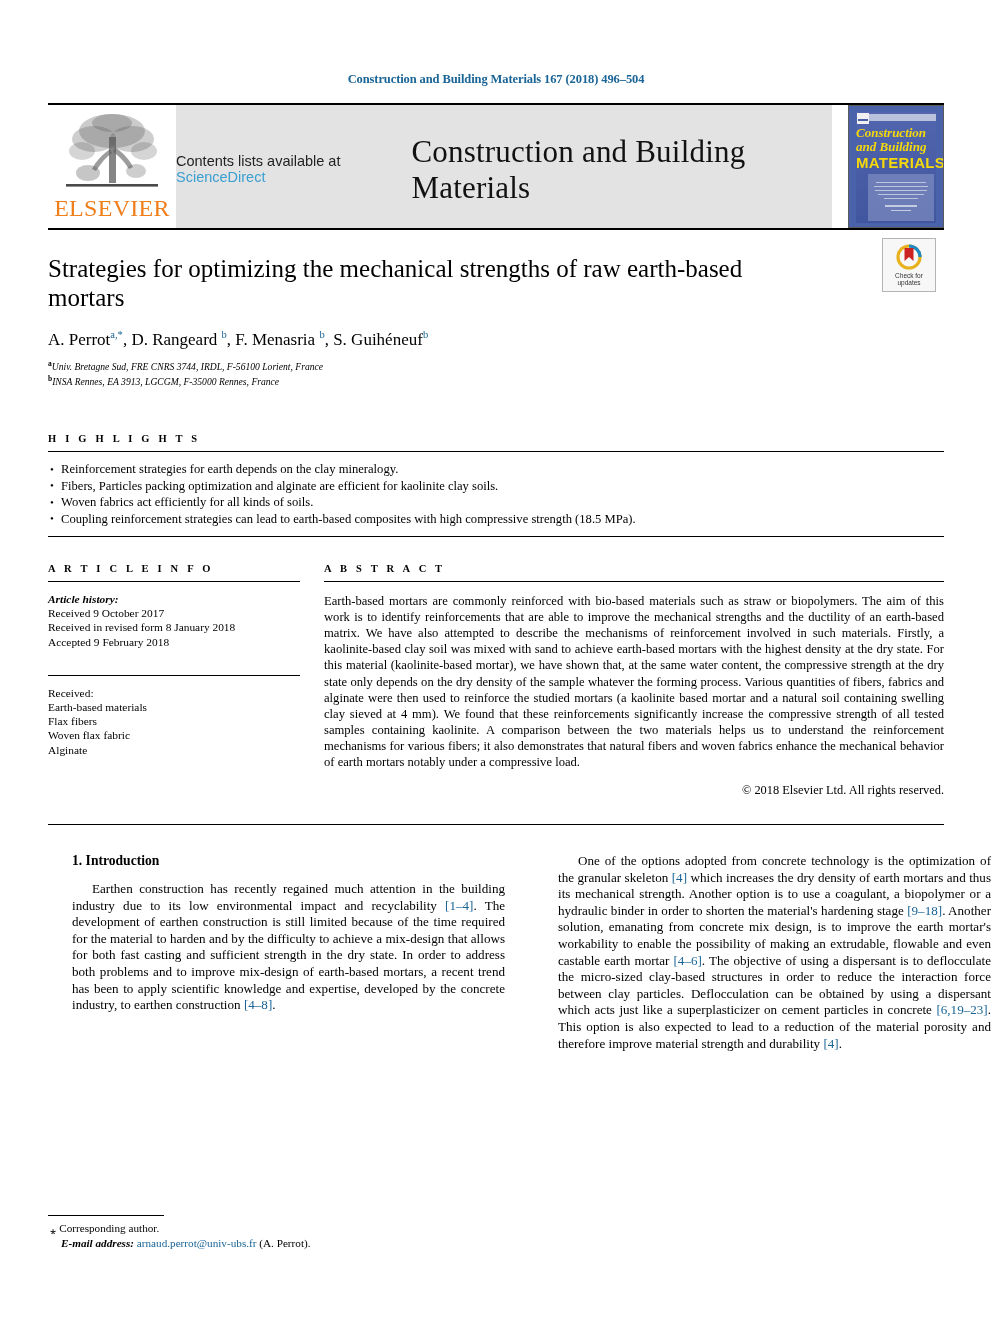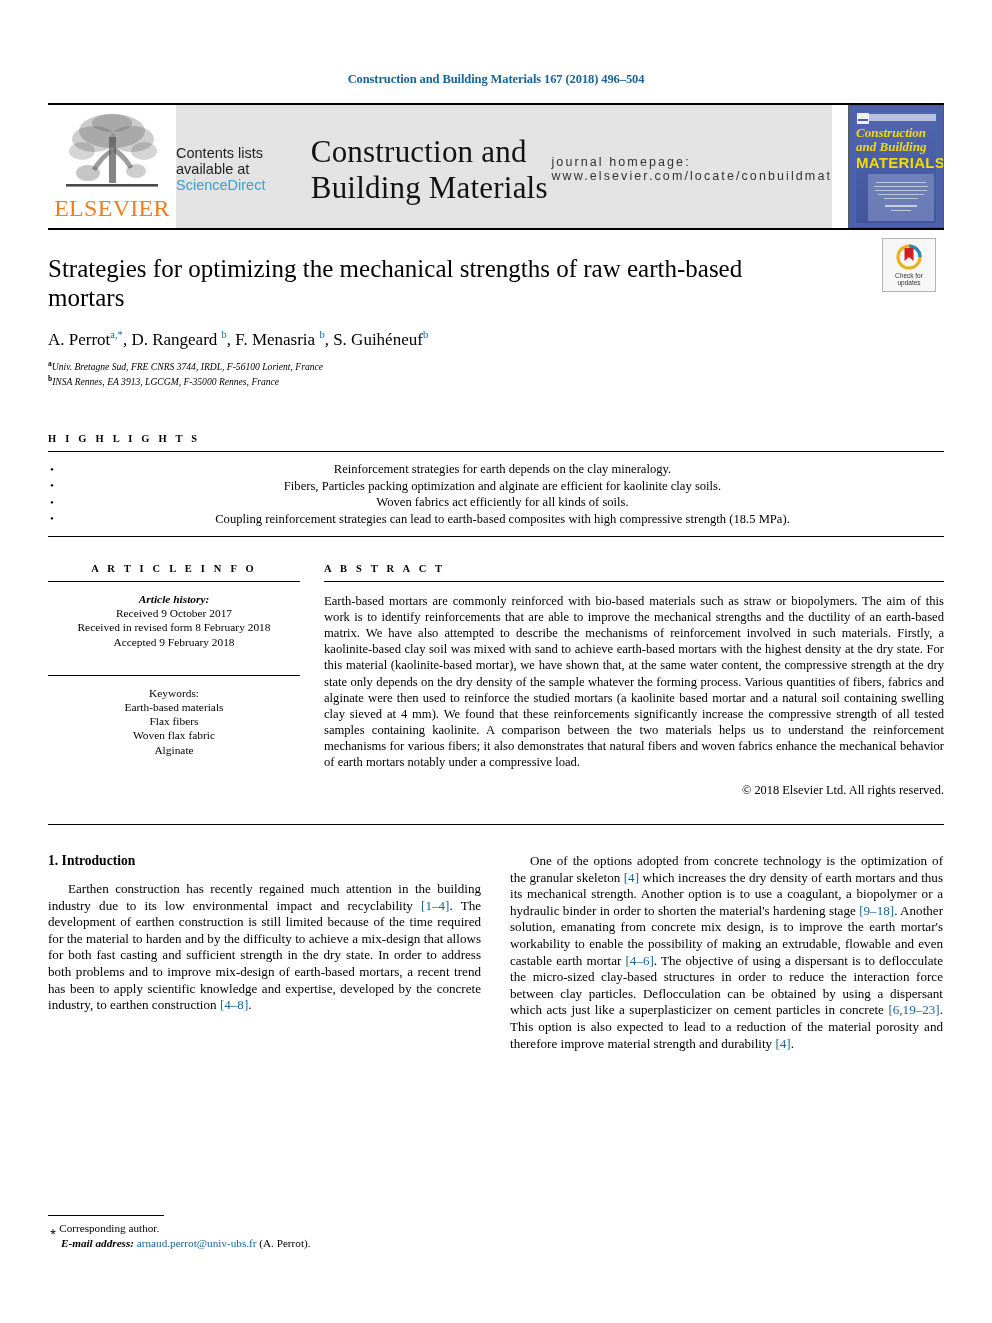--- a/index.html
+++ b/index.html
@@ -259,21 +259,20 @@
     margin-top: 44px;
   }
   .hl-rule-top {
     border-top: 1.6px solid #000;
     margin-top: 7px;
   }
   .hl-list {
     margin: 0;
     padding: 9px 0 9px 0;
     list-style: none;
-    text-align: center;
   }
   .hl-list li {
     font-family: "Liberation Serif", serif;
     font-size: 12.6px;
     line-height: 16.5px;
     padding-left: 13px;
     position: relative;
   }
   .hl-list li:before {
     content: "\2022";
@@ -288,21 +287,20 @@
 
   
   .info-abstract {
     display: flex;
     margin-top: 26px;
     gap: 24px;
   }
   .info-col {
     width: 252px;
     flex: 0 0 252px;
-    text-align: center;
   }
   .abstract-col {
     flex: 1 1 auto;
   }
   .col-rule {
     border-top: 1.6px solid #000;
     margin-top: 7px;
   }
   .info-body {
     padding-top: 10px;
@@ -345,20 +343,21 @@
     margin-top: 26px;
   }
   .body-cols {
     display: flex;
     gap: 29px;
     margin-top: 28px;
   }
   .bcol {
     width: 433px;
     flex: 0 0 433px;
+    margin-left: 24px;
   }
   .sec-title {
     font-family: "Liberation Serif", serif;
     font-weight: bold;
     font-size: 13.6px;
     margin: 0 0 12px 0;
   }
   .para {
     font-family: "Liberation Serif", serif;
     font-size: 13.1px;
@@ -445,21 +444,20 @@
       </svg>
       <div class="elsevier-word">ELSEVIER</div>
     </div>
 
     <div class="masthead-center">
       <div class="contents-line">
         <span>Contents lists available at</span>
         <span class="sd">ScienceDirect</span>
       </div>
       <div class="journal-name">Construction and Building Materials</div>
-      <div class="homepage-line">journal homepage: www.elsevier.com/locate/conbuildmat</div>
     </div>
 
     <div class="cover-block">
       <div class="cover">
         <div class="cover-inner"></div>
         <div class="cover-topbar"></div>
         <div class="cover-els"></div>
         <div class="cover-title">
           <div>Construction</div>
           <div>and Building</div>
@@ -522,26 +520,26 @@
   </div>
 
   <div class="info-abstract">
 
     <div class="info-col">
       <div class="sec-head">A R T I C L E   I N F O</div>
       <div class="col-rule"></div>
       <div class="info-body">
         <div class="it">Article history:</div>
         <div>Received 9 October 2017</div>
-        <div>Received in revised form 8 February 2018</div>
+        <div>Received in revised form 8 January 2018</div>
         <div>Accepted 9 February 2018</div>
       </div>
       <div class="kw-rule"></div>
       <div class="kw-body">
-        <div class="it">Keywords:</div>
+        <div class="it">Received:</div>
         <div>Earth-based materials</div>
         <div>Flax fibers</div>
         <div>Woven flax fabric</div>
         <div>Alginate</div>
       </div>
     </div>
 
     <div class="abstract-col">
       <div class="sec-head">A B S T R A C T</div>
       <div class="col-rule"></div>

